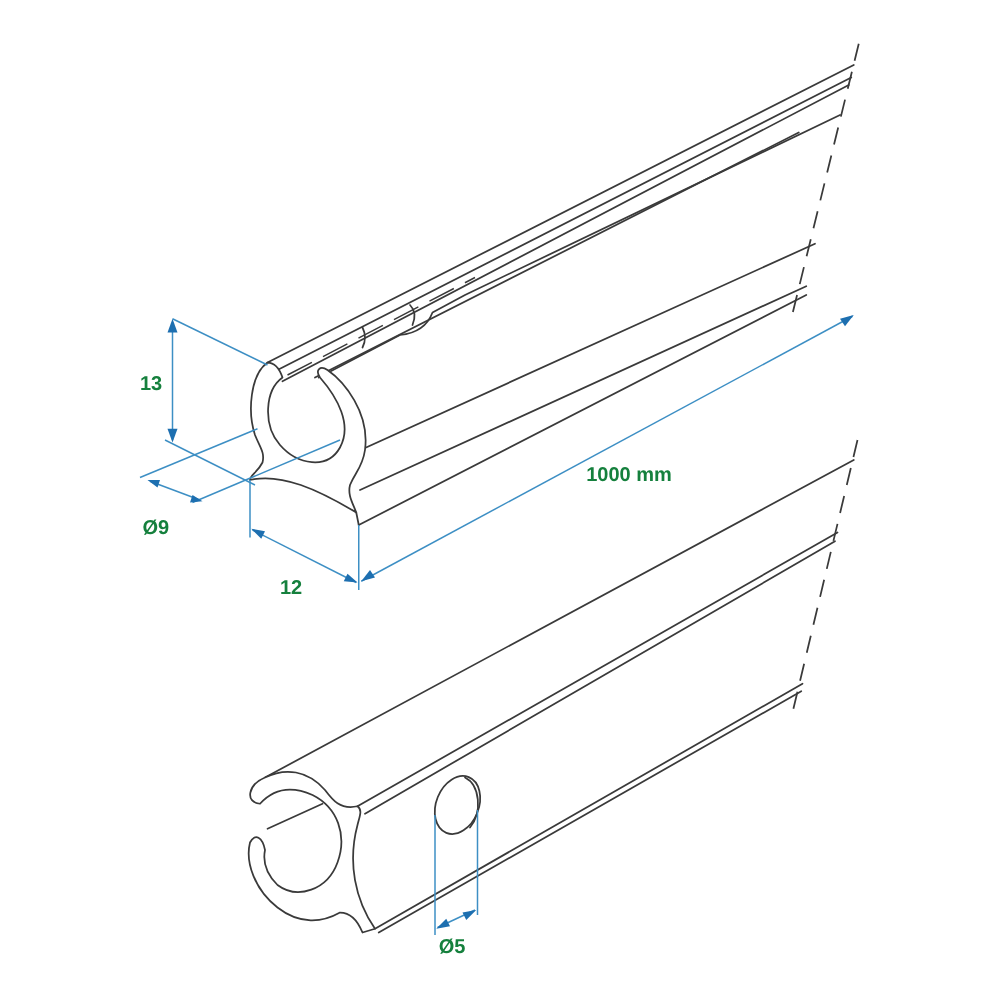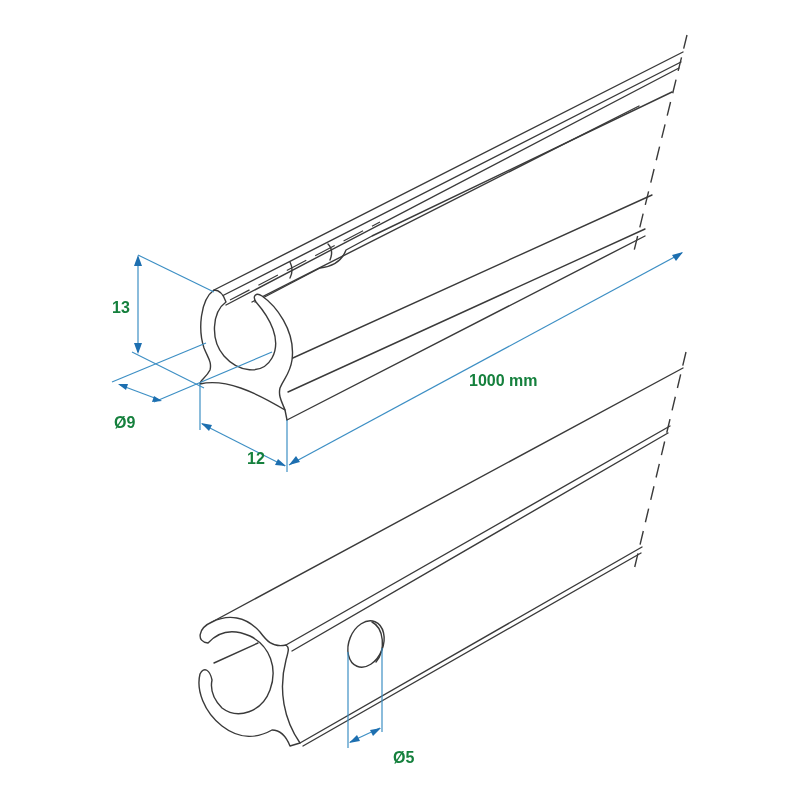--- a/index.html
+++ b/index.html
@@ -119,15 +119,15 @@
     <line class="dim" x1="348" y1="652" x2="348" y2="748"></line>
     <line class="dim" x1="382" y1="648" x2="382" y2="732"></line>
     <line class="dim" x1="350" y1="742" x2="380" y2="728"></line>
     <polygon class="arrowhead" points="349,743 357,735 360,741"></polygon>
     <polygon class="arrowhead" points="381,728 373,736 370,730"></polygon>
   </g>
 </svg>
 
 <div class="label" style="left:112px; top:300px;">13</div>
 <div class="label" style="left:114px; top:398px;margin-top:17px;">Ø9</div>
-<div class="label" style="left:224px; top:451px;margin-left:23px;">12</div>
+<div class="label" style="left:224px; top:463px;">12</div>
 <div class="label" style="left:469px; top:373px;">1000 mm</div>
-<div class="label" style="left:351px; top:750px;margin-left:42px;">Ø5</div>
+<div class="label" style="left:351px; top:750px;">Ø5</div>
 
 </body></html>

